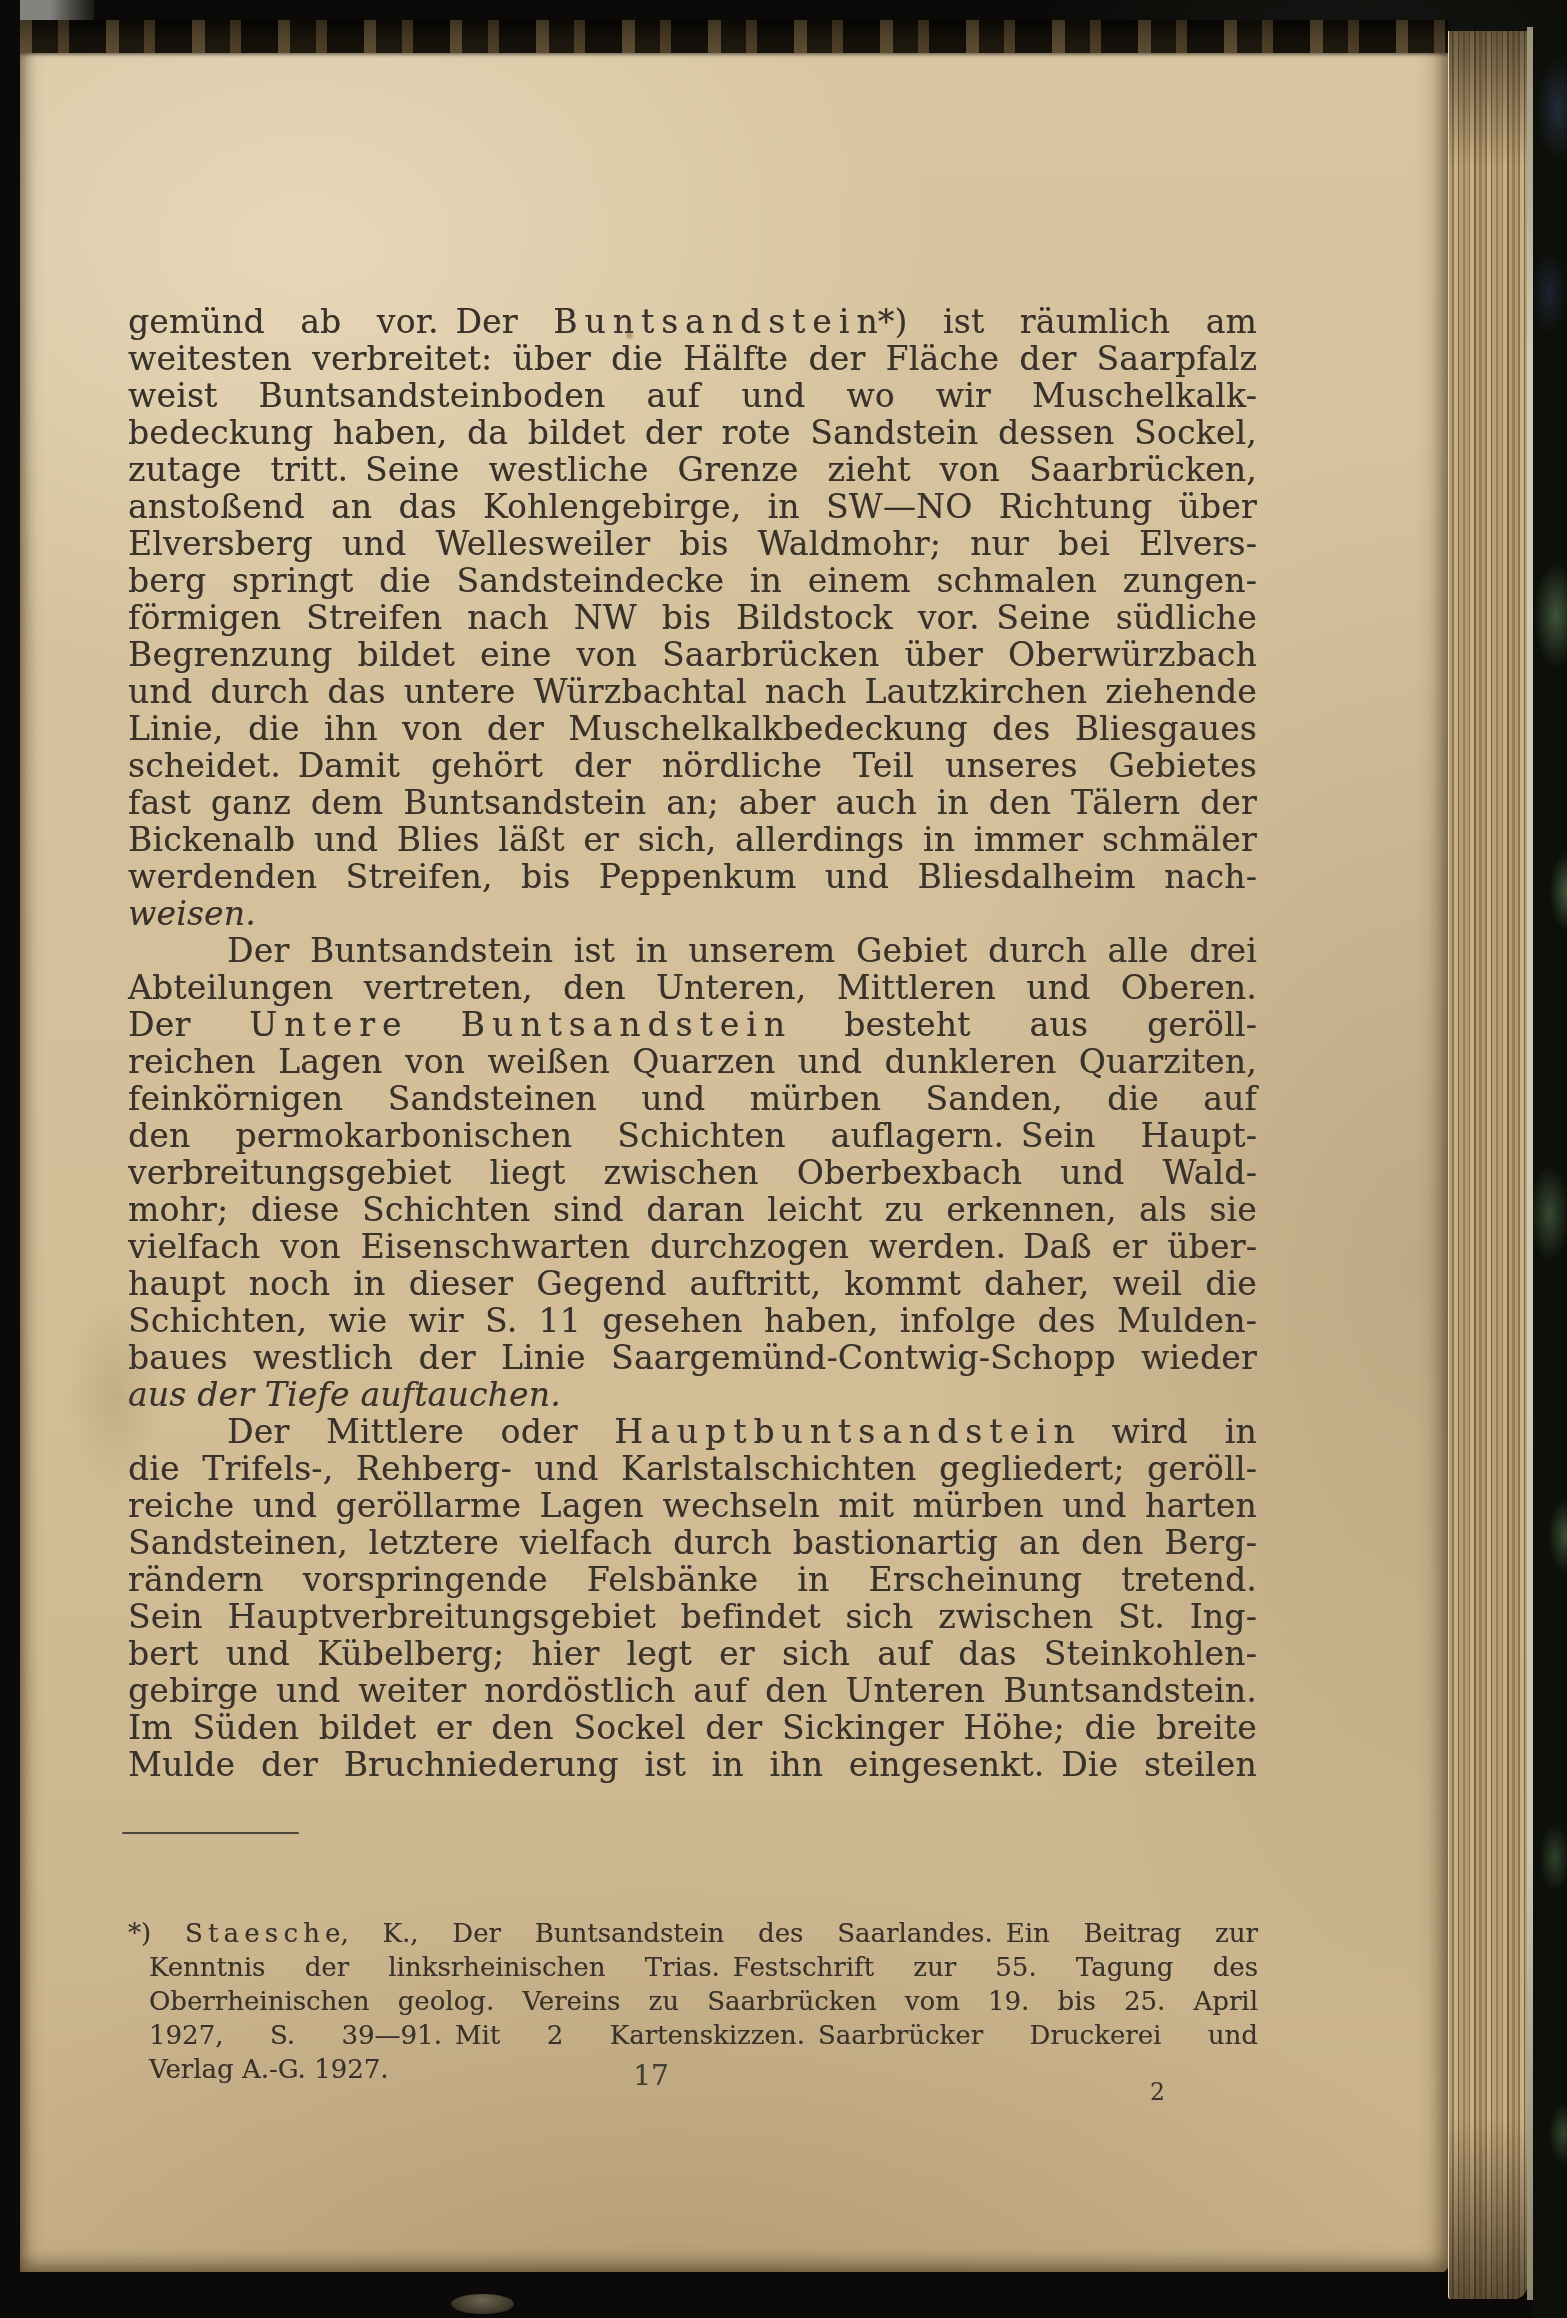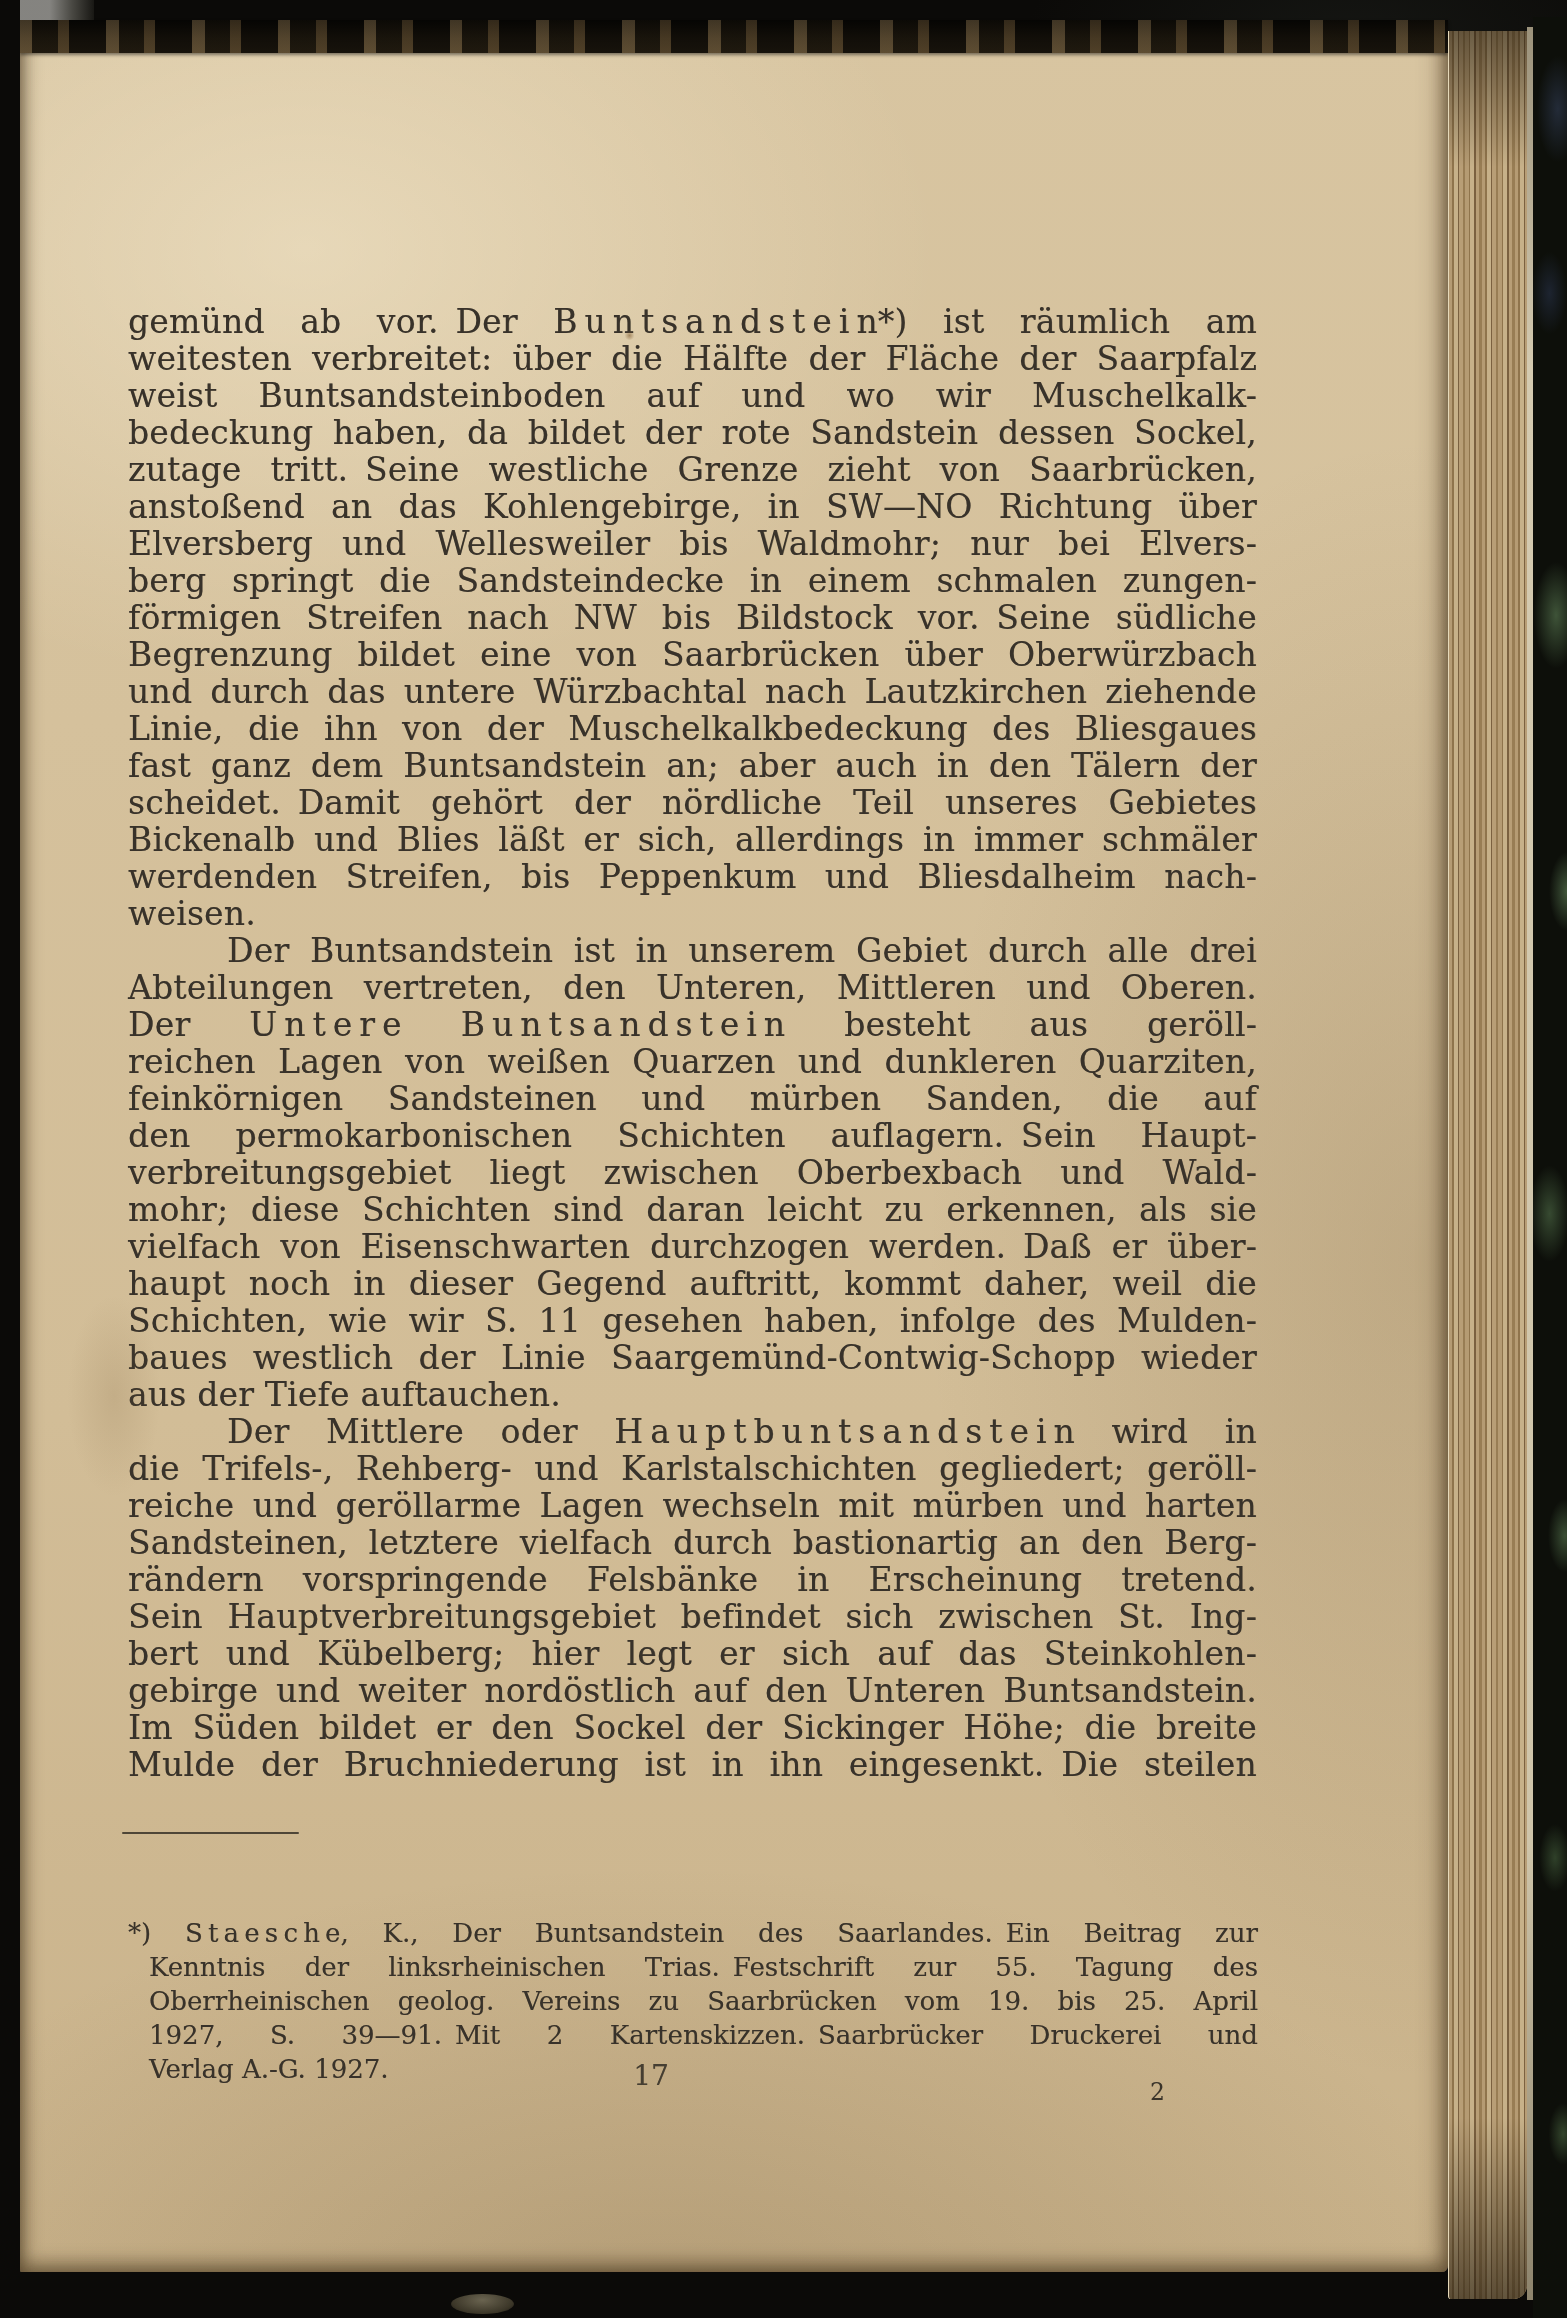--- a/index.html
+++ b/index.html
@@ -38,21 +38,21 @@
   
   .page-text{
     position:absolute;left:108px;top:279px;width:1129px;
     font-size:33px;line-height:37px;color:var(--ink);
     letter-spacing:0.2px;
     text-shadow:0.3px 0.3px 0.5px rgba(52,44,32,.45);
   }
   .page-text .line{
     text-align:justify;text-align-last:justify;
   }
-  .page-text .line.end{text-align:right;text-align-last:left;}
+  .page-text .line.end{text-align:right;text-align-last:left;font-style:italic;}
   .page-text .line.indent{padding-left:99px;}
   
   .fn-rule{
     position:absolute;left:102px;top:1808px;width:177px;height:2.4px;
     background:#4e4637;border-radius:1.6px;
   }
   .footnote{
     position:absolute;left:108px;top:1892px;width:1130px;
     font-size:26px;line-height:34px;color:var(--ink);
     text-shadow:0.2px 0.2px 0.5px rgba(52,44,32,.4);
@@ -134,22 +134,22 @@
         <div class="line">weist Buntsandsteinboden auf und wo wir Muschelkalk-</div>
         <div class="line">bedeckung haben, da bildet der rote Sandstein dessen Sockel,</div>
         <div class="line">zutage tritt. Seine westliche Grenze zieht von Saarbrücken,</div>
         <div class="line">anstoßend an das Kohlengebirge, in SW—NO Richtung über</div>
         <div class="line">Elversberg und Wellesweiler bis Waldmohr; nur bei Elvers-</div>
         <div class="line">berg springt die Sandsteindecke in einem schmalen zungen-</div>
         <div class="line">förmigen Streifen nach NW bis Bildstock vor. Seine südliche</div>
         <div class="line">Begrenzung bildet eine von Saarbrücken über Oberwürzbach</div>
         <div class="line">und durch das untere Würzbachtal nach Lautzkirchen ziehende</div>
         <div class="line">Linie, die ihn von der Muschelkalkbedeckung des Bliesgaues</div>
+        <div class="line">scheidet. Damit gehört der nördliche Teil unseres Gebietes</div>
         <div class="line">fast ganz dem Buntsandstein an; aber auch in den Tälern der</div>
-        <div class="line">scheidet. Damit gehört der nördliche Teil unseres Gebietes</div>
         <div class="line">Bickenalb und Blies läßt er sich, allerdings in immer schmäler</div>
         <div class="line">werdenden Streifen, bis Peppenkum und Bliesdalheim nach-</div>
         <div class="line end">weisen.</div>
         <div class="line indent">Der Buntsandstein ist in unserem Gebiet durch alle drei</div>
         <div class="line">Abteilungen vertreten, den Unteren, Mittleren und Oberen.</div>
         <div class="line">Der U n t e r e B u n t s a n d s t e i n besteht aus geröll-</div>
         <div class="line">reichen Lagen von weißen Quarzen und dunkleren Quarziten,</div>
         <div class="line">feinkörnigen Sandsteinen und mürben Sanden, die auf</div>
         <div class="line">den permokarbonischen Schichten auflagern. Sein Haupt-</div>
         <div class="line">verbreitungsgebiet liegt zwischen Oberbexbach und Wald-</div>

